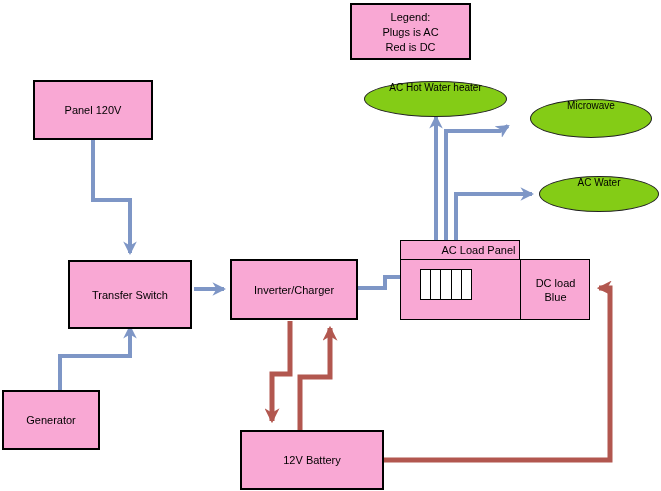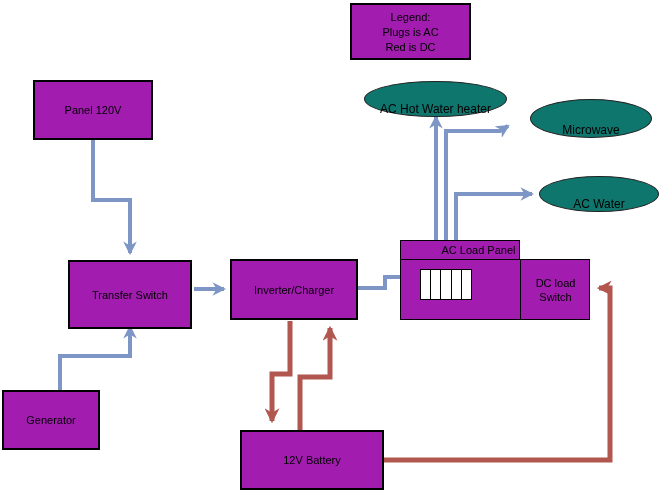--- a/index.html
+++ b/index.html
@@ -13,21 +13,21 @@
     position:relative;width:661px;height:491px;background:var(--bg);
     font-family:"Liberation Sans", sans-serif;color:#000;overflow:hidden;
   }
   .wires{position:absolute;left:0;top:0;width:661px;height:491px;}
   .wire{fill:none;}
   .wire.blue{stroke:var(--ac-blue);stroke-width:4;}
   .wire.red{stroke:var(--dc-red);stroke-width:5;}
   .m-blue{fill:var(--ac-blue);}
   .m-red{fill:var(--dc-red);}
   .box{
-    position:absolute;border:2px solid var(--shape-border);background:#a21caf;
+    position:absolute;border:2px solid var(--shape-border);background:#f9a8d4;
     display:flex;align-items:center;justify-content:center;text-align:center;
     font-size:11px;box-sizing:border-box;
   }
   .thin{border-width:1px;}
   .legend{flex-direction:column;justify-content:flex-start;padding-top:5px;line-height:15px;align-items:center;}
   .legend{left:350px;top:3px;width:121px;height:57px;}
   .shore{left:33px;top:80px;width:120px;height:60px;}
   .transfer{left:68px;top:260px;width:124px;height:69px;}
   .inverter{left:230px;top:259px;width:128px;height:61px;}
   .generator{left:2px;top:390px;width:98px;height:60px;}
@@ -36,23 +36,23 @@
   .panel-divider{position:absolute;left:520px;top:259px;width:1px;height:61px;background:var(--shape-border);}
   .panel-label{left:400px;top:240px;width:120px;height:20px;padding-left:37px;}
   .dc-area{position:absolute;left:521px;top:259px;width:69px;height:61px;
     display:flex;align-items:center;justify-content:center;text-align:center;
     font-size:11px;line-height:14px;padding:0 4px;box-sizing:border-box;}
   .grid{position:absolute;left:420px;top:269px;width:52px;height:31px;
     border:1px solid var(--shape-border);box-sizing:border-box;display:flex;background:#fff;}
   .grid .cell{flex:1;border-right:1px solid var(--shape-border);}
   .grid .cell:last-child{border-right:none;}
   .ellipse{
-    position:absolute;border:1px solid #222;border-radius:50%;background:#0f766e;
-    display:flex;align-items:flex-end;justify-content:center;text-align:center;
-    font-size:12px;box-sizing:border-box;
+    position:absolute;border:1px solid #222;border-radius:50%;background:#84cc16;
+    display:flex;align-items:flex-start;justify-content:center;text-align:center;
+    font-size:10px;box-sizing:border-box;
   }
   .heater{left:364px;top:81px;width:143px;height:36px;}
   .microwave{left:530px;top:99px;width:122px;height:39px;}
   .plugs{left:539px;top:176px;width:120px;height:36px;}
 </style>
 </head>
 <body>
 
 <div class="canvas">
 
@@ -102,21 +102,21 @@
   <div class="box battery">
     <span>12V Battery</span>
   </div>
 
   <div class="box thin panel-main"></div>
   <div class="panel-divider"></div>
   <div class="box thin panel-label">
     <span>AC Load Panel</span>
   </div>
   <div class="dc-area">
-    <span>DC load Switch</span>
+    <span>DC load Blue</span>
   </div>
 
   <div class="grid">
     <span class="cell"></span>
     <span class="cell"></span>
     <span class="cell"></span>
     <span class="cell"></span>
     <span class="cell"></span>
   </div>
 

